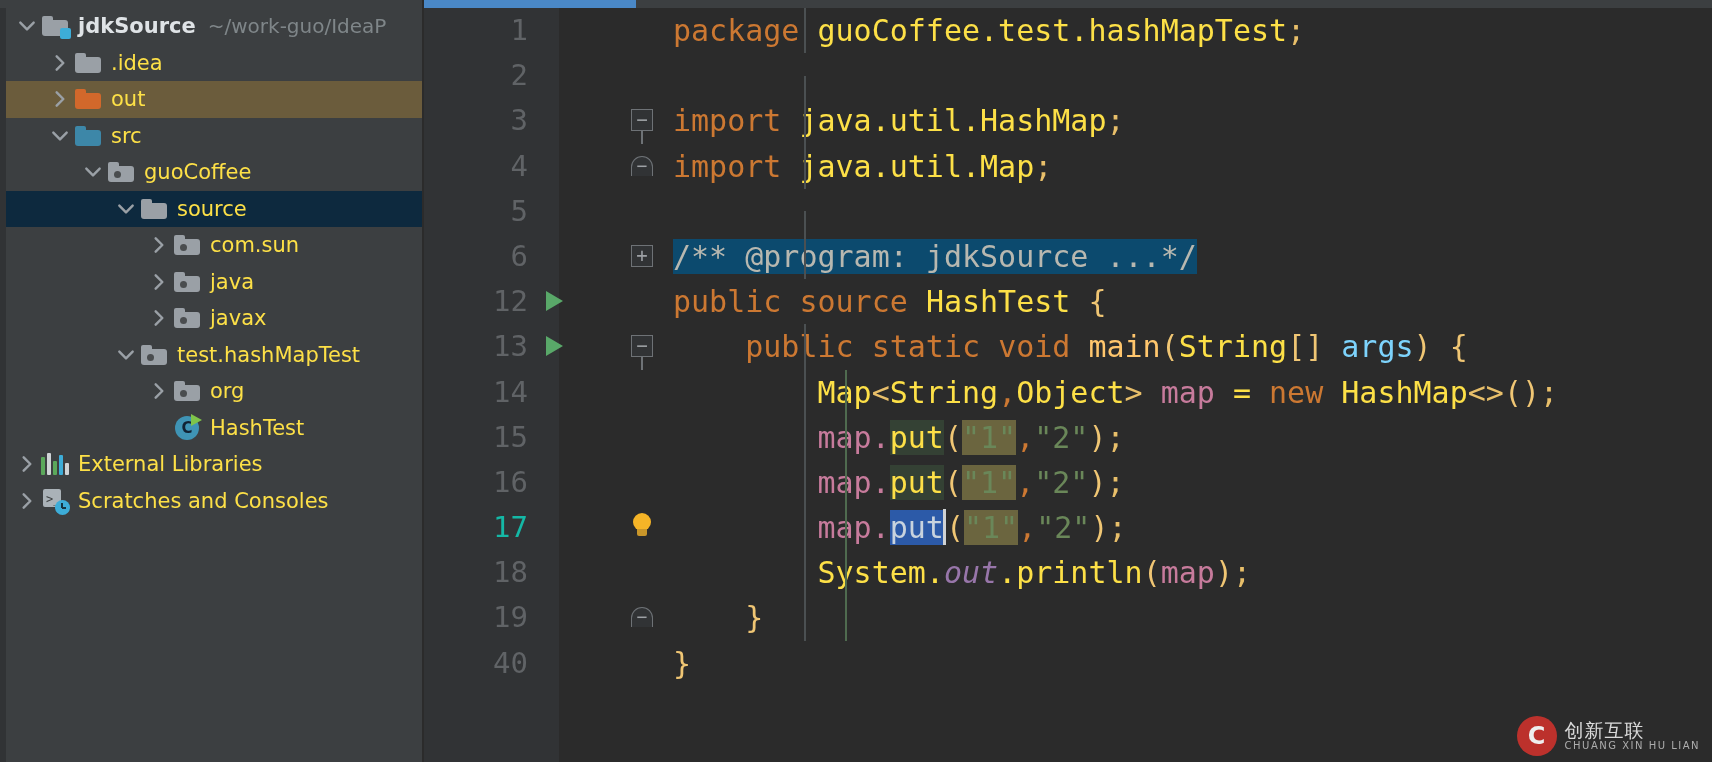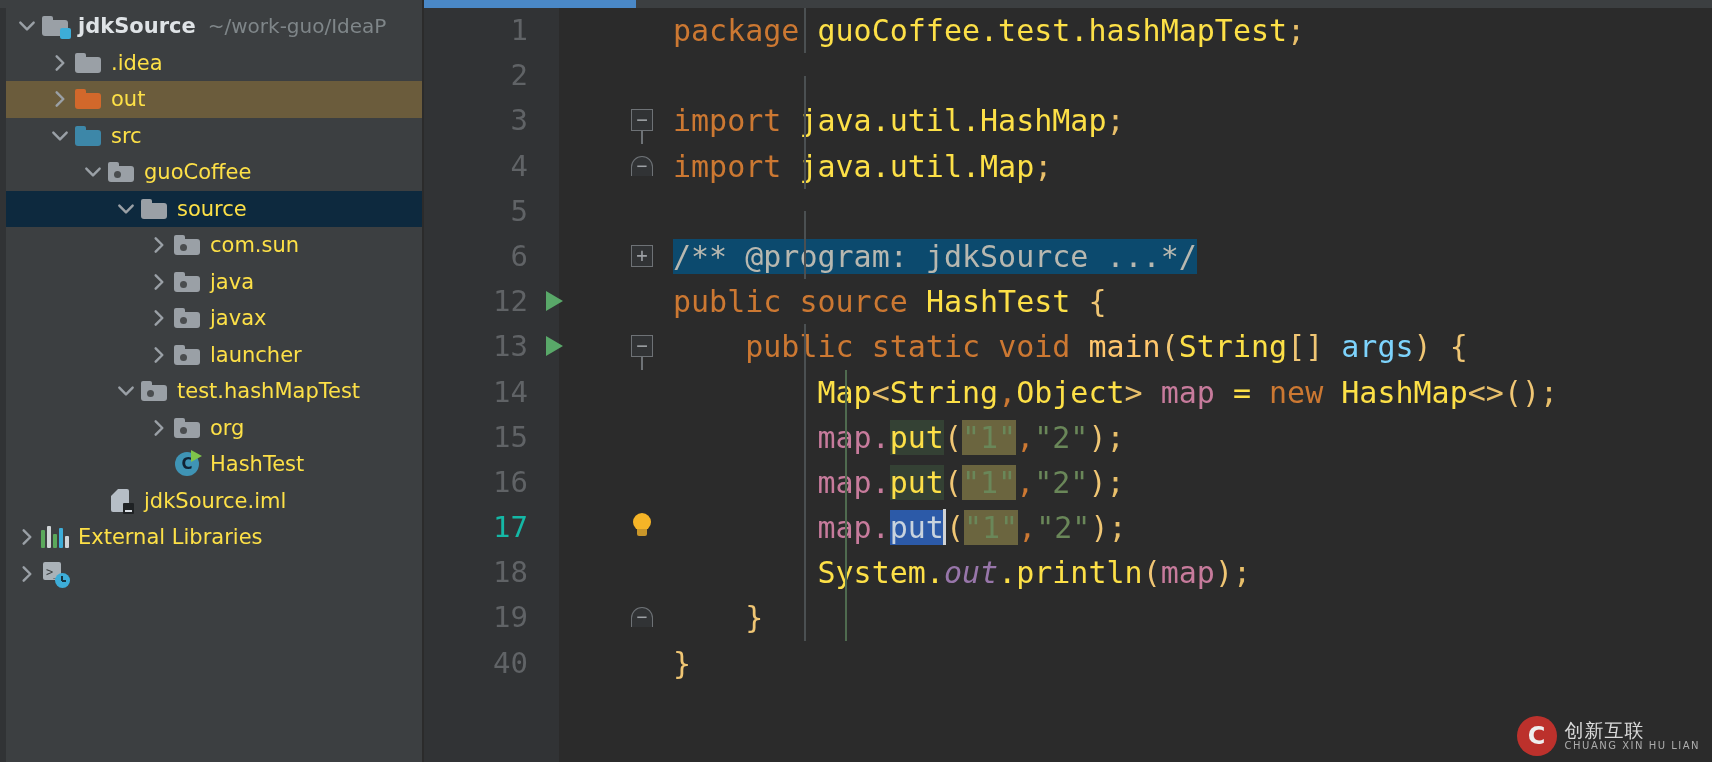--- a/index.html
+++ b/index.html
@@ -403,36 +403,20 @@
           <span class="icon-slot">
             <span class="fold grey">
               <span class="tab"></span>
               <span class="body"></span>
               <span class="dot"></span>
             </span>
           </span>
           <span class="label">javax</span>
         </div>
         <div class="tree-row">
-          <span style="display:inline-block;width:140px;flex:0 0 140px"></span>
-          <span class="arrow">
-            <svg width="20" height="20" viewBox="0 0 18 18">
-              <path d="M6 3 L12 9 L6 15" fill="none" stroke="#9aa0a6" stroke-width="2.2" stroke-linecap="round" stroke-linejoin="round"></path>
-            </svg>
-          </span>
-          <span class="icon-slot">
-            <span class="fold grey">
-              <span class="tab"></span>
-              <span class="body"></span>
-              <span class="dot"></span>
-            </span>
-          </span>
-          <span class="label">launcher</span>
-        </div>
-        <div class="tree-row">
           <span style="display:inline-block;width:107px;flex:0 0 107px"></span>
           <span class="arrow">
             <svg width="20" height="20" viewBox="0 0 18 18">
               <path d="M3 6 L9 12 L15 6" fill="none" stroke="#9aa0a6" stroke-width="2.2" stroke-linecap="round" stroke-linejoin="round"></path>
             </svg>
           </span>
           <span class="icon-slot">
             <span class="fold grey">
               <span class="tab"></span>
               <span class="body"></span>
@@ -460,32 +444,20 @@
         <div class="tree-row">
           <span style="display:inline-block;width:140px;flex:0 0 140px"></span>
           <span class="arrow"></span>
           <span class="icon-slot">
             <span class="cls-icon">
               <span class="circ">C</span>
               <span class="run"></span>
             </span>
           </span>
           <span class="label">HashTest</span>
-        </div>
-        <div class="tree-row">
-          <span style="display:inline-block;width:74px;flex:0 0 74px"></span>
-          <span class="arrow"></span>
-          <span class="icon-slot">
-            <span class="iml-icon">
-              <span class="sheet"></span>
-              <span class="corner"></span>
-              <span class="sq"></span>
-            </span>
-          </span>
-          <span class="label">jdkSource.iml</span>
         </div>
         <div class="tree-row">
           <span style="display:inline-block;width:8px;flex:0 0 8px"></span>
           <span class="arrow">
             <svg width="20" height="20" viewBox="0 0 18 18">
               <path d="M6 3 L12 9 L6 15" fill="none" stroke="#9aa0a6" stroke-width="2.2" stroke-linecap="round" stroke-linejoin="round"></path>
             </svg>
           </span>
           <span class="icon-slot">
             <span class="lib-icon">
@@ -505,20 +477,21 @@
               <path d="M6 3 L12 9 L6 15" fill="none" stroke="#9aa0a6" stroke-width="2.2" stroke-linecap="round" stroke-linejoin="round"></path>
             </svg>
           </span>
           <span class="icon-slot">
             <span class="scr-icon">
               <span class="pg"></span>
               <span class="arrow2">&gt;_</span>
               <span class="clk"></span>
             </span>
           </span>
+          <span class="label">Scratches and Consoles</span>
         </div>
       </div>
     <div class="divider-right"></div>
   </div>
 
   <div id="editor">
     <div class="tab-strip">
       <div class="active-tab"></div>
     </div>
     <div id="code-area">

